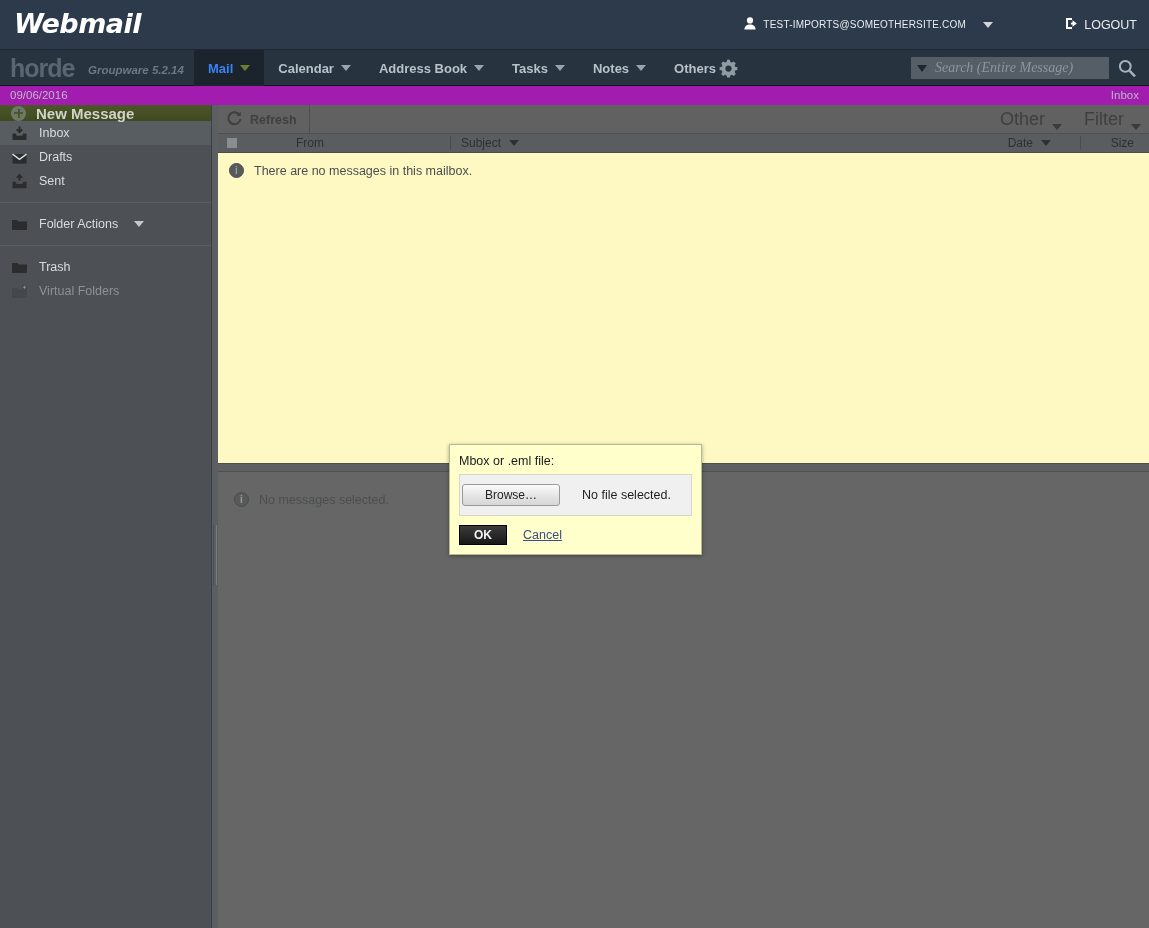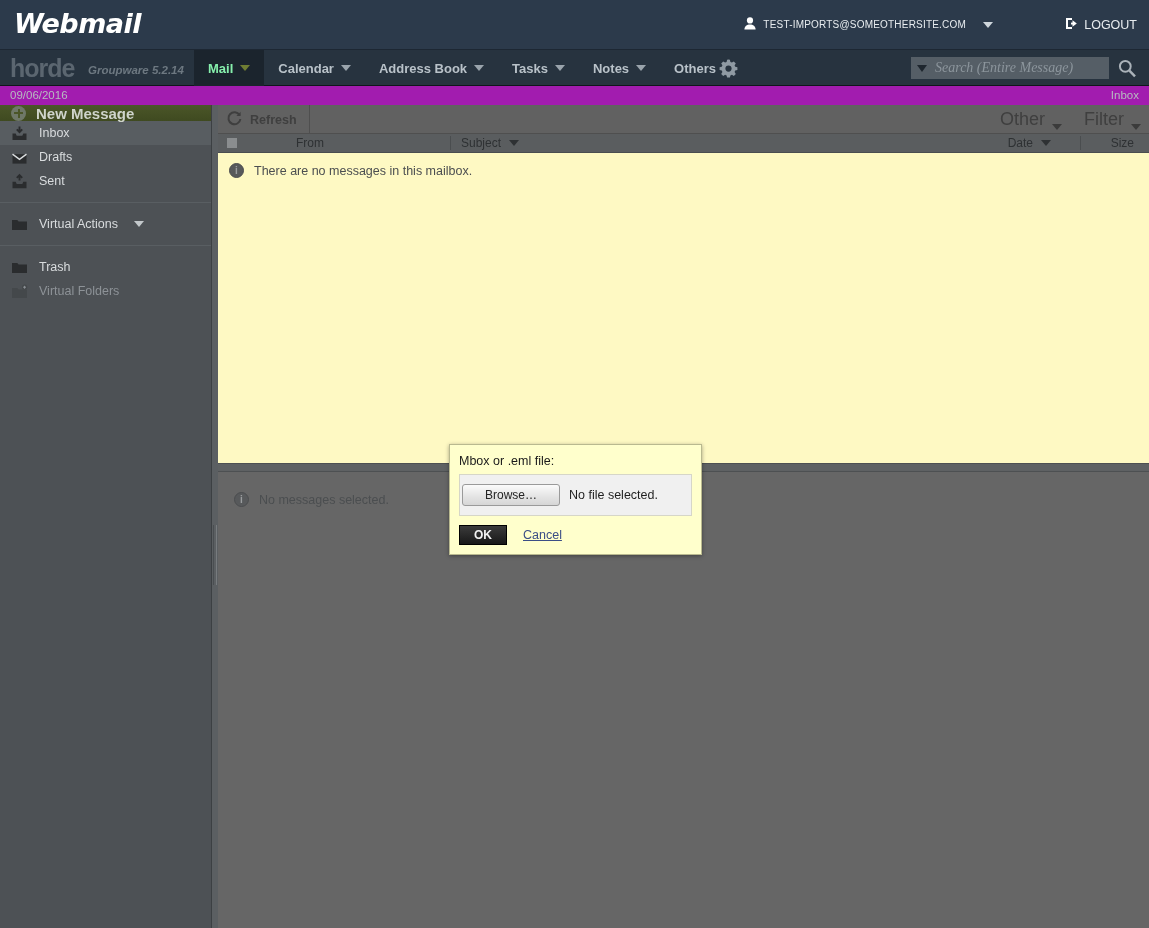--- a/index.html
+++ b/index.html
@@ -57,21 +57,21 @@
     font-size: 11.5px; font-style: italic; font-weight: bold;
     color: #6d7881;
   }
   .navtabs { position: absolute; left: 194px; top: 0; display: flex; height: 36px; align-items: center; }
   .navtab {
     display: flex; align-items: center; gap: 7px;
     height: 36px; padding: 0 14px;
     font-size: 13px; font-weight: bold; color: #b9c2c9;
     cursor: pointer;
   }
-  .navtab.active { background: #1b242d; color: #86efac; }
+  .navtab.active { background: #1b242d; color: #3b82f6; }
   .caret-tab {
     width: 0; height: 0; border-left: 5px solid transparent;
     border-right: 5px solid transparent; border-top: 6px solid #9aa4ac;
   }
   .navtab.active .caret-tab { border-top-color: #6f7d33; }
   .gear {
     position: absolute; left: 718px; top: 8px;
     width: 21px; height: 21px; cursor: pointer;
   }
   .searchwrap {
@@ -263,21 +263,21 @@
   }
   .browse-btn {
     width: 98px; height: 22px; margin-left: 2px;
     background: linear-gradient(#fbfbfb, #e3e3e3 60%, #d6d6d6);
     border: 1px solid #9a9a9a; border-radius: 3px;
     font-size: 12px; color: #242424;
     display: flex; align-items: center; justify-content: center;
     cursor: pointer; flex: 0 0 auto;
   }
   .file-status {
-    margin-left: 9px; font-size: 12.5px; color: #1f1f1f; text-align: right;
+    margin-left: 22px; font-size: 12.5px; color: #1f1f1f; text-align: right;
   }
   .dialog-actions {
     display: flex; align-items: center; gap: 16px;
     padding: 9px 0 9px 9px;
   }
   .ok-btn {
     width: 48px; height: 20px;
     background: linear-gradient(#3b3b3b, #181818);
     border: 1px solid #000; color: #f2f2f2;
     font-size: 12px; font-weight: bold;
@@ -415,21 +415,21 @@
     </div>
 
     <div class="side-sep"></div>
 
     <div class="side-item">
       <span class="side-icon">
         <svg width="17" height="17" viewBox="0 0 17 17">
           <path d="M1 4h5.3l1.3 1.6H16V14H1z" fill="#2a2c2e"></path>
         </svg>
       </span>
-      <span>Virtual Actions</span>
+      <span>Folder Actions</span>
       <span class="caret-side"></span>
     </div>
 
     <div class="side-sep"></div>
 
     <div class="side-item">
       <span class="side-icon">
         <svg width="17" height="17" viewBox="0 0 17 17">
           <path d="M1 4h5.3l1.3 1.6H16V14H1z" fill="#2a2c2e"></path>
         </svg>

